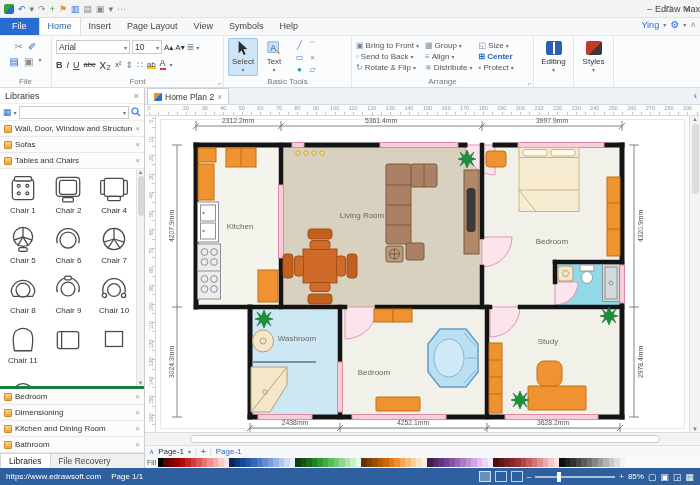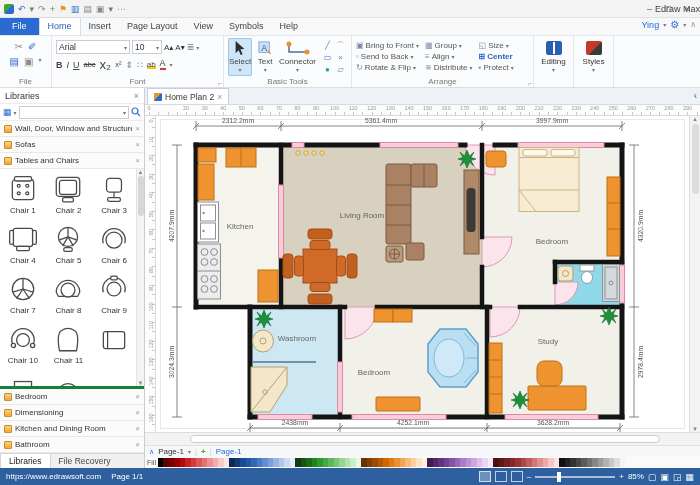--- a/index.html
+++ b/index.html
@@ -222,29 +222,20 @@
         </div>
         <div class="bigbtn">
           <svg width="14" height="16" viewBox="0 0 16 18">
               <rect x="1" y="2" width="12" height="12" fill="#cfe0f5" stroke="#7fa7d8"></rect>
               <text x="7" y="12" font-size="10" text-anchor="middle" fill="#1f5aa8">A</text>
               <path d="M10,10 L15,15 L13,16 Z" fill="#e8912d"></path>
             </svg>
           <span class="blab">Text</span>
           <span class="car">▾</span>
         </div>
-        <div class="bigbtn" style="width:46px">
-          <svg width="26" height="16" viewBox="0 0 26 16">
-              <path d="M4,4 L4,12 L22,12" fill="none" stroke="#4a6fa5" stroke-width="1.5"></path>
-              <circle cx="4" cy="4" r="2.5" fill="#e8912d"></circle>
-              <circle cx="22" cy="12" r="2.5" fill="#e8912d"></circle>
-            </svg>
-          <span class="blab">Connector</span>
-          <span class="car">▾</span>
-        </div>
         <div class="shapegrid">
           <span>╱</span>
           <span class="orange">⌒</span>
           <span class="blue">▭</span>
           <span>×</span>
           <span class="teal">●</span>
           <span>▱</span>
         </div>
       </div>
       <div class="glabel">Basic Tools</div>
@@ -367,28 +358,20 @@
               </svg>
               <span class="clab">Chair 1</span>
             </div>
             <div class="chaircell">
               <svg width="32" height="32" viewBox="0 0 30 30" fill="#fff" stroke="#4a4a4a" stroke-width="1.2">
                 <rect x="4" y="4" width="22" height="18" rx="3"></rect>
                 <rect x="7" y="7" width="16" height="13" rx="2"></rect>
                 <rect x="10" y="23" width="10" height="4" rx="1"></rect>
               </svg>
               <span class="clab">Chair 2</span>
-            </div>
-            <div class="chaircell">
-              <svg width="32" height="32" viewBox="0 0 30 30" fill="#fff" stroke="#4a4a4a" stroke-width="1.2">
-                <rect x="8" y="5" width="14" height="13" rx="3"></rect>
-                <line x1="15" y1="18" x2="15" y2="23"></line>
-                <rect x="9" y="23" width="12" height="3.5" rx="1.5"></rect>
-              </svg>
-              <span class="clab">Chair 3</span>
             </div>
             <div class="chaircell">
               <svg width="32" height="32" viewBox="0 0 30 30" fill="#fff" stroke="#4a4a4a" stroke-width="1.2">
                 <rect x="6" y="5" width="18" height="17" rx="2"></rect>
                 <rect x="2.5" y="7" width="3.5" height="13" rx="1.5"></rect>
                 <rect x="24" y="7" width="3.5" height="13" rx="1.5"></rect>
                 <rect x="9" y="22" width="12" height="4" rx="1.5"></rect>
               </svg>
               <span class="clab">Chair 4</span>
             </div>

